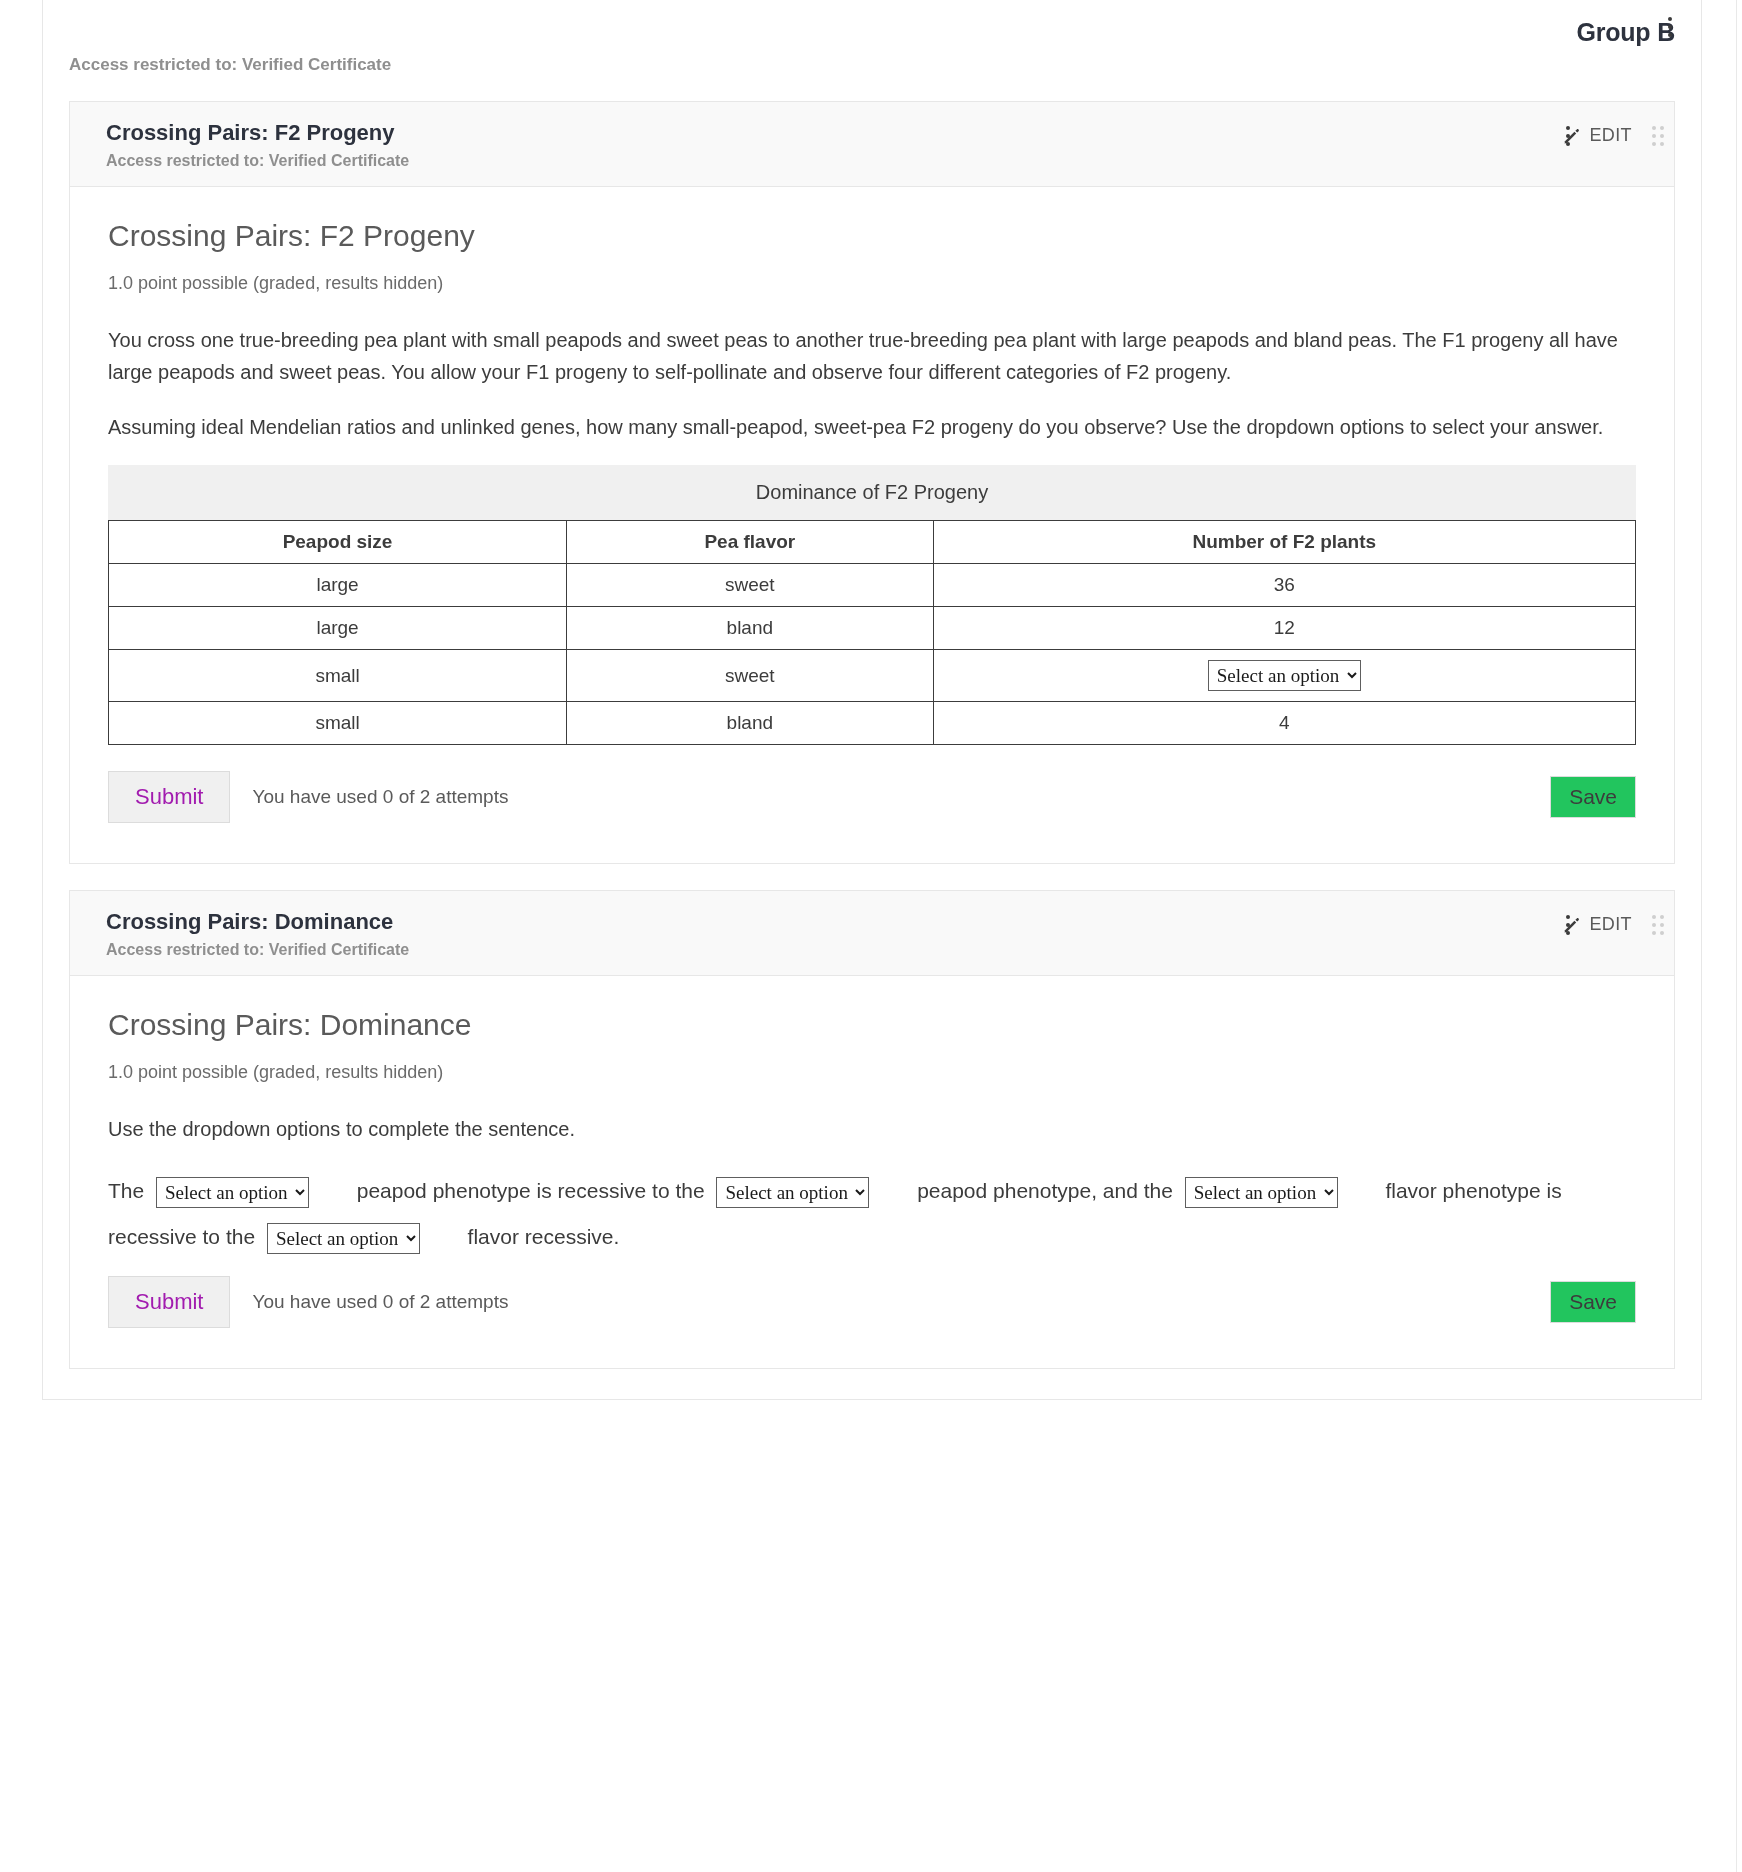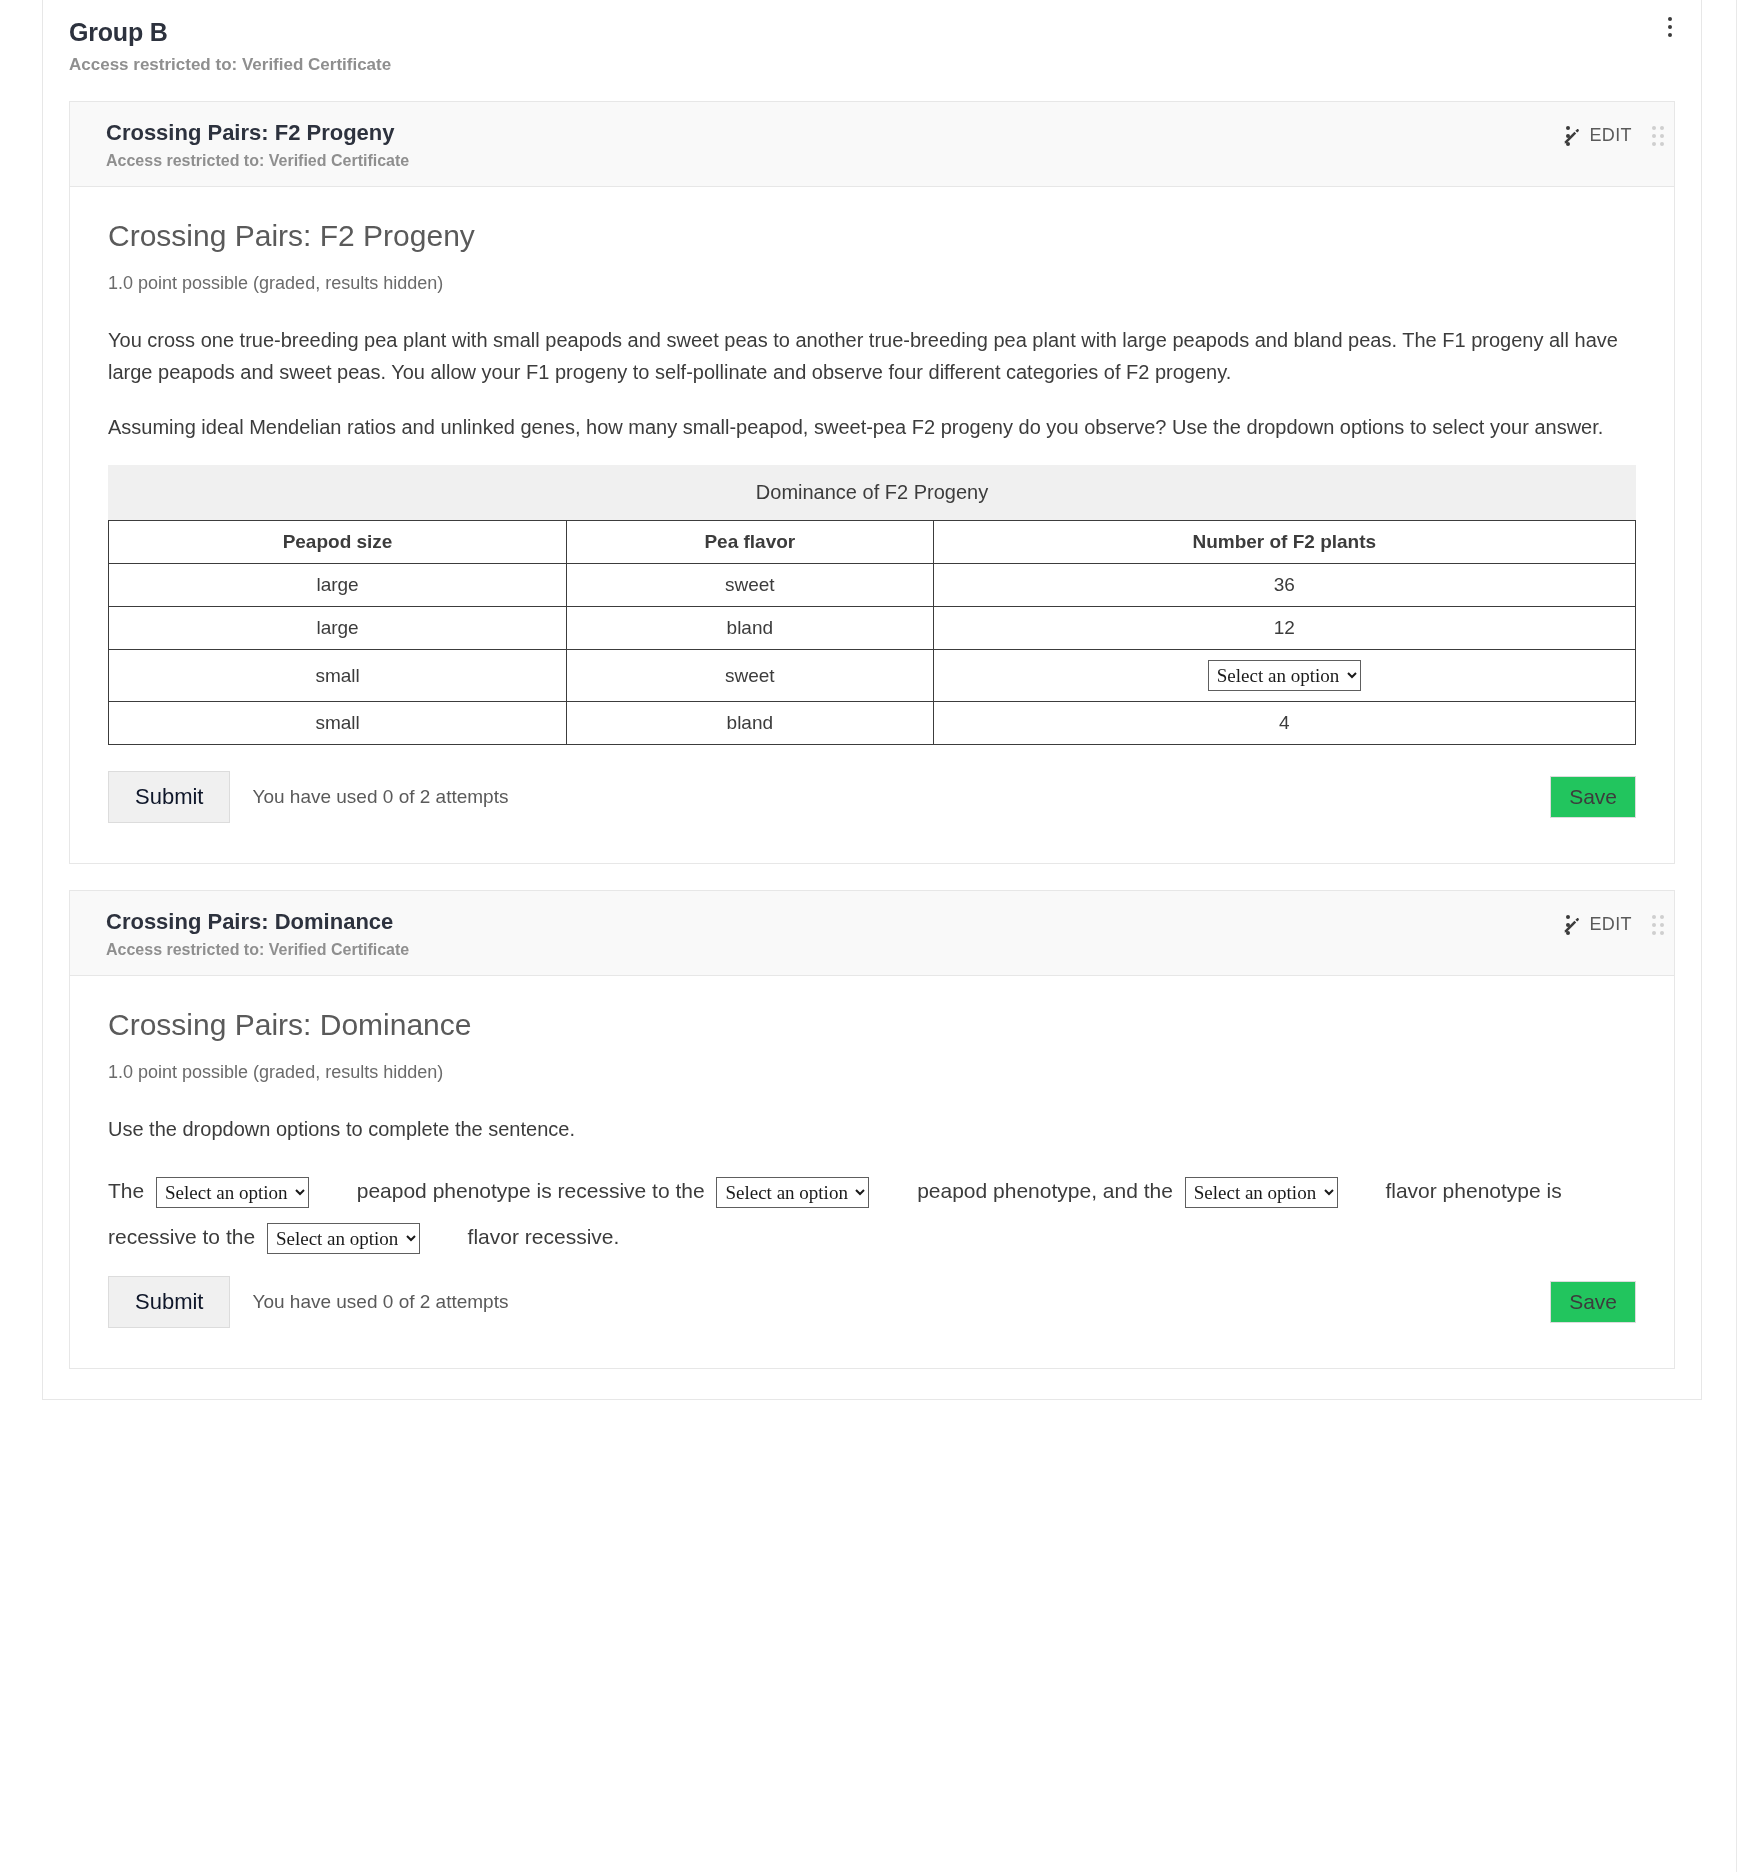--- a/index.html
+++ b/index.html
@@ -30,20 +30,21 @@
   .group-header {
     padding: 18px 26px 14px 26px;
     position: relative;
   }
   .group-title {
     font-size: 25px;
     font-weight: bold;
     color: #2d323e;
     margin: 0 0 8px 0;
     letter-spacing: -0.2px;
+    text-align: right;
   }
   .access-note {
     font-size: 17px;
     font-weight: bold;
     color: #8f8f8f;
     margin: 0;
   }
   .kebab {
     position: absolute;
     width: 22px;
@@ -189,21 +190,21 @@
 
   .actions {
     display: flex;
     align-items: center;
     margin-top: 16px;
     position: relative;
   }
   .submit-btn {
     font-family: "Liberation Sans", sans-serif;
     font-size: 22px;
-    color: #0f172a;
+    color: #a21caf;
     background: #f0f0f0;
     border: 1px solid #dcdcdc;
     padding: 12px 26px;
     cursor: not-allowed;
   }
   .attempts {
     font-size: 19px;
     color: #5a5a5a;
     margin-left: 22px;
   }

